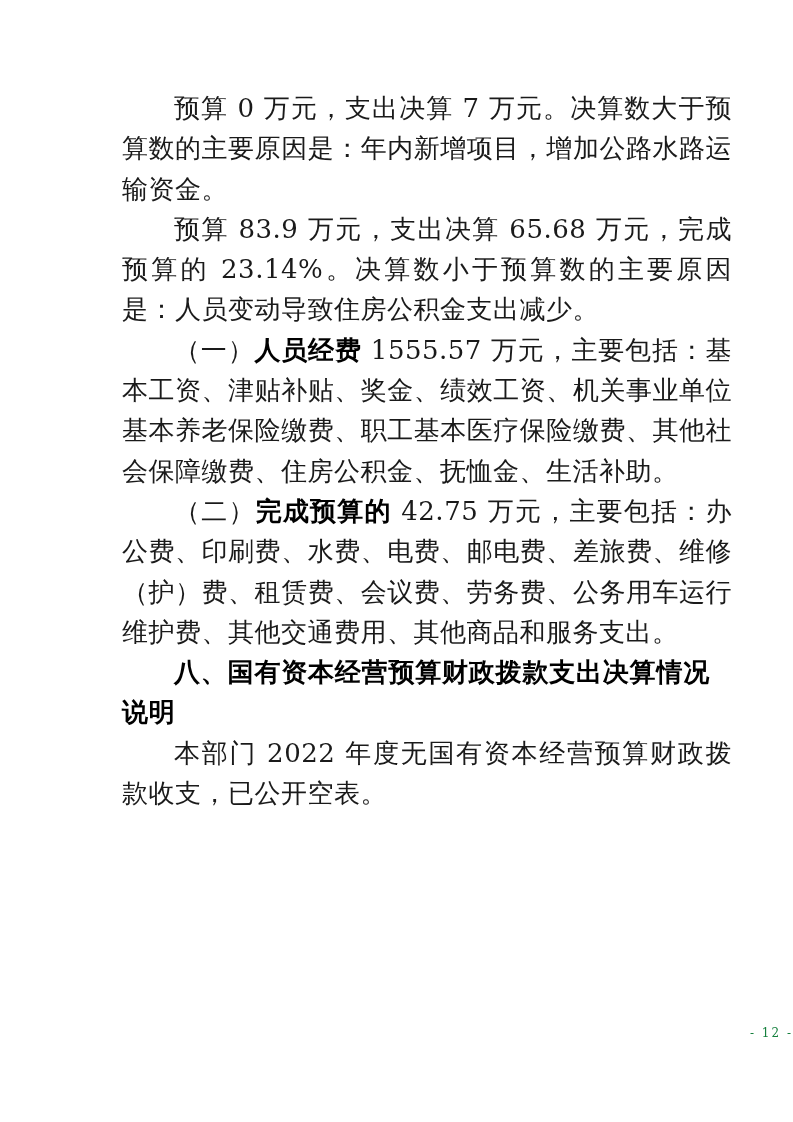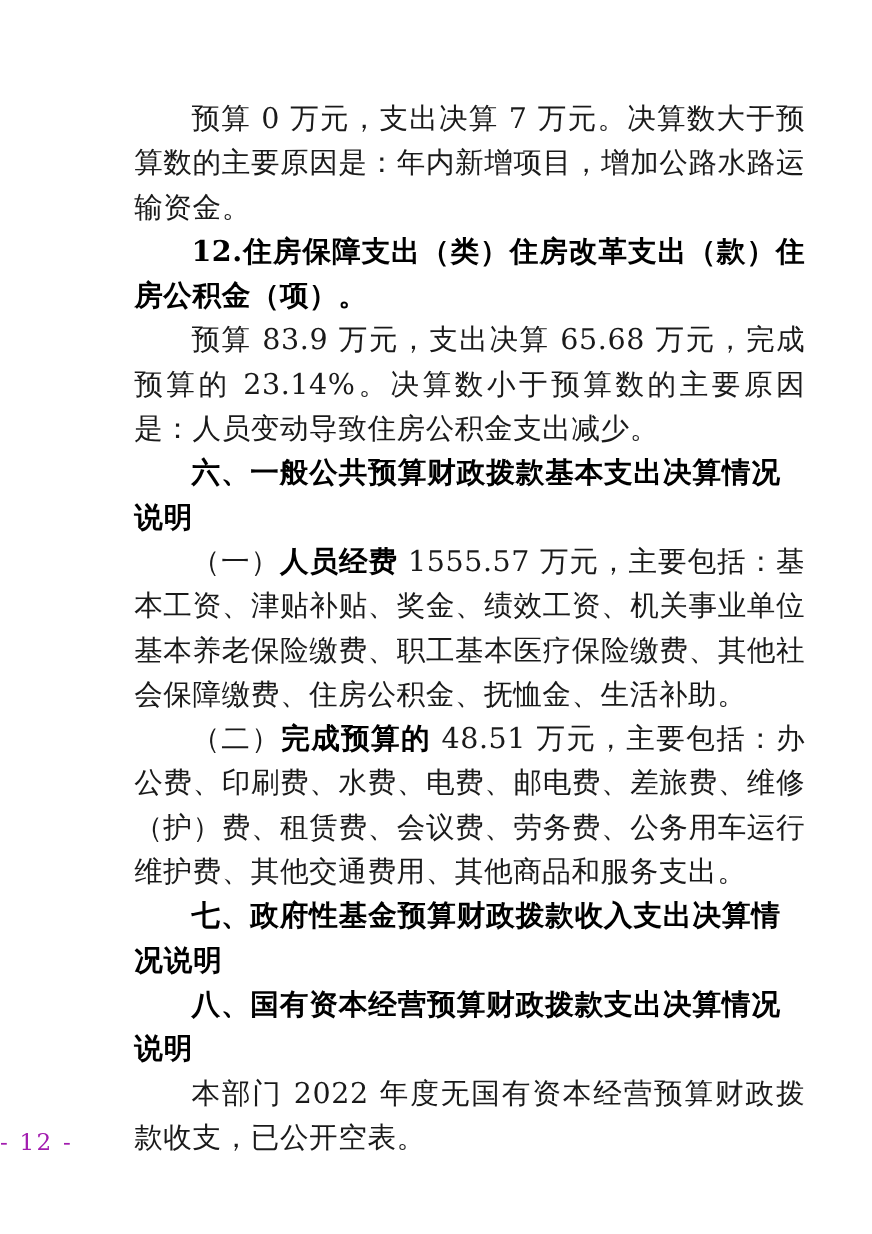--- a/index.html
+++ b/index.html
@@ -49,47 +49,44 @@
   }
   .term {
     font-weight: bold;
     color: #000000;
   }
   .footer {
     position: absolute;
     top: 1026px;
     left: 0;
     width: 100%;
-    text-align: left;
-    font-size: 21px;
+    text-align: right;
+    font-size: 12px;
     letter-spacing: 2px;
-    color: #a21caf;
+    color: #15803d;
     font-family: "DejaVu Serif", "Liberation Serif", serif;
   }
 </style>
 </head>
 <body>
 
 <div class="page">
   <div class="content">
 
     <p>预算 0 万元，支出决算 7 万元。决算数大于预算数的主要原因是：年内新增项目，增加公路水路运输资金。</p>
 
-    <p class="h-num">12.住房保障支出（类）住房改革支出（款）住房公积金（项）。</p>
 
     <p>预算 83.9 万元，支出决算 65.68 万元，完成预算的 23.14%。决算数小于预算数的主要原因是：人员变动导致住房公积金支出减少。</p>
 
-    <p class="h-gothic">六、一般公共预算财政拨款基本支出决算情况说明</p>
 
 
     <p><span>（一）</span><span class="term">人员经费</span><span> 1555.57 万元，主要包括：基本工资、津贴补贴、奖金、绩效工资、机关事业单位基本养老保险缴费、职工基本医疗保险缴费、其他社会保障缴费、住房公积金、抚恤金、生活补助。</span></p>
 
-    <p><span>（二）</span><span class="term">完成预算的</span><span> 48.51 万元，主要包括：办公费、印刷费、水费、电费、邮电费、差旅费、维修（护）费、租赁费、会议费、劳务费、公务用车运行维护费、其他交通费用、其他商品和服务支出。</span></p>
+    <p><span>（二）</span><span class="term">完成预算的</span><span> 42.75 万元，主要包括：办公费、印刷费、水费、电费、邮电费、差旅费、维修（护）费、租赁费、会议费、劳务费、公务用车运行维护费、其他交通费用、其他商品和服务支出。</span></p>
 
-    <p class="h-gothic">七、政府性基金预算财政拨款收入支出决算情况说明</p>
 
 
     <p class="h-gothic">八、国有资本经营预算财政拨款支出决算情况说明</p>
 
     <p>本部门 2022 年度无国有资本经营预算财政拨款收支，已公开空表。</p>
 
   </div>
 
   <div class="footer">- 12 -</div>
 </div>

